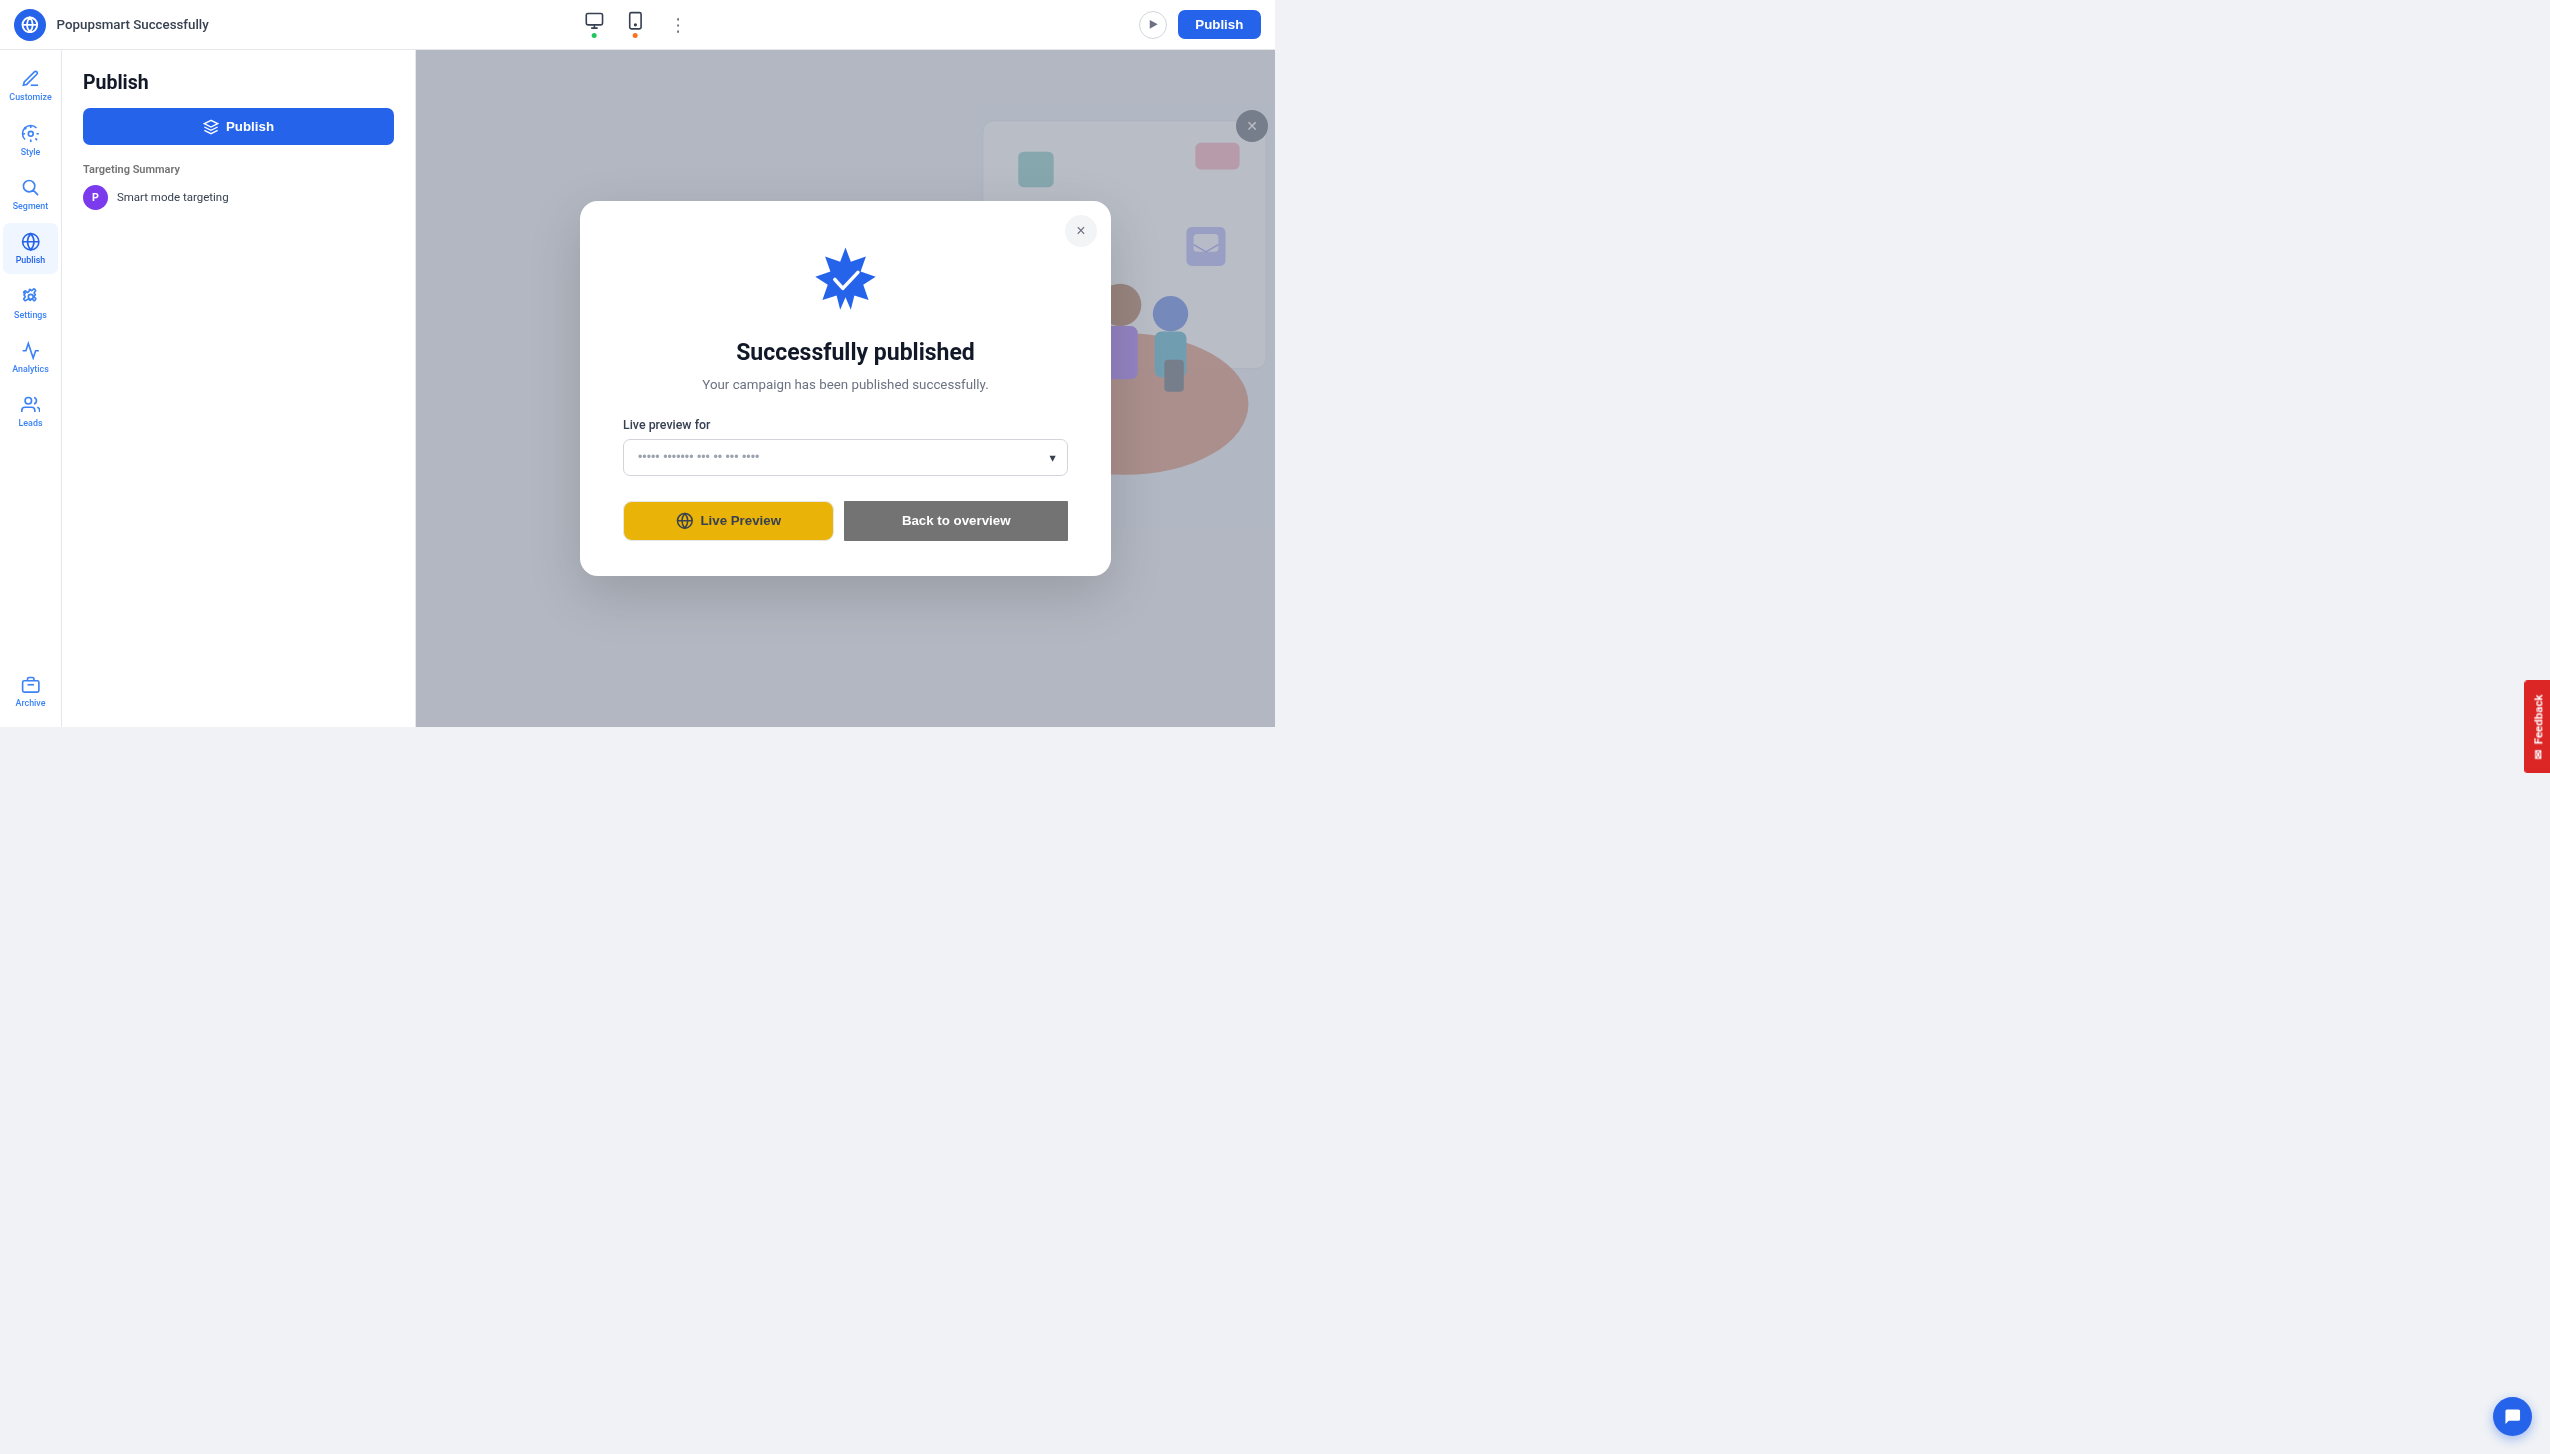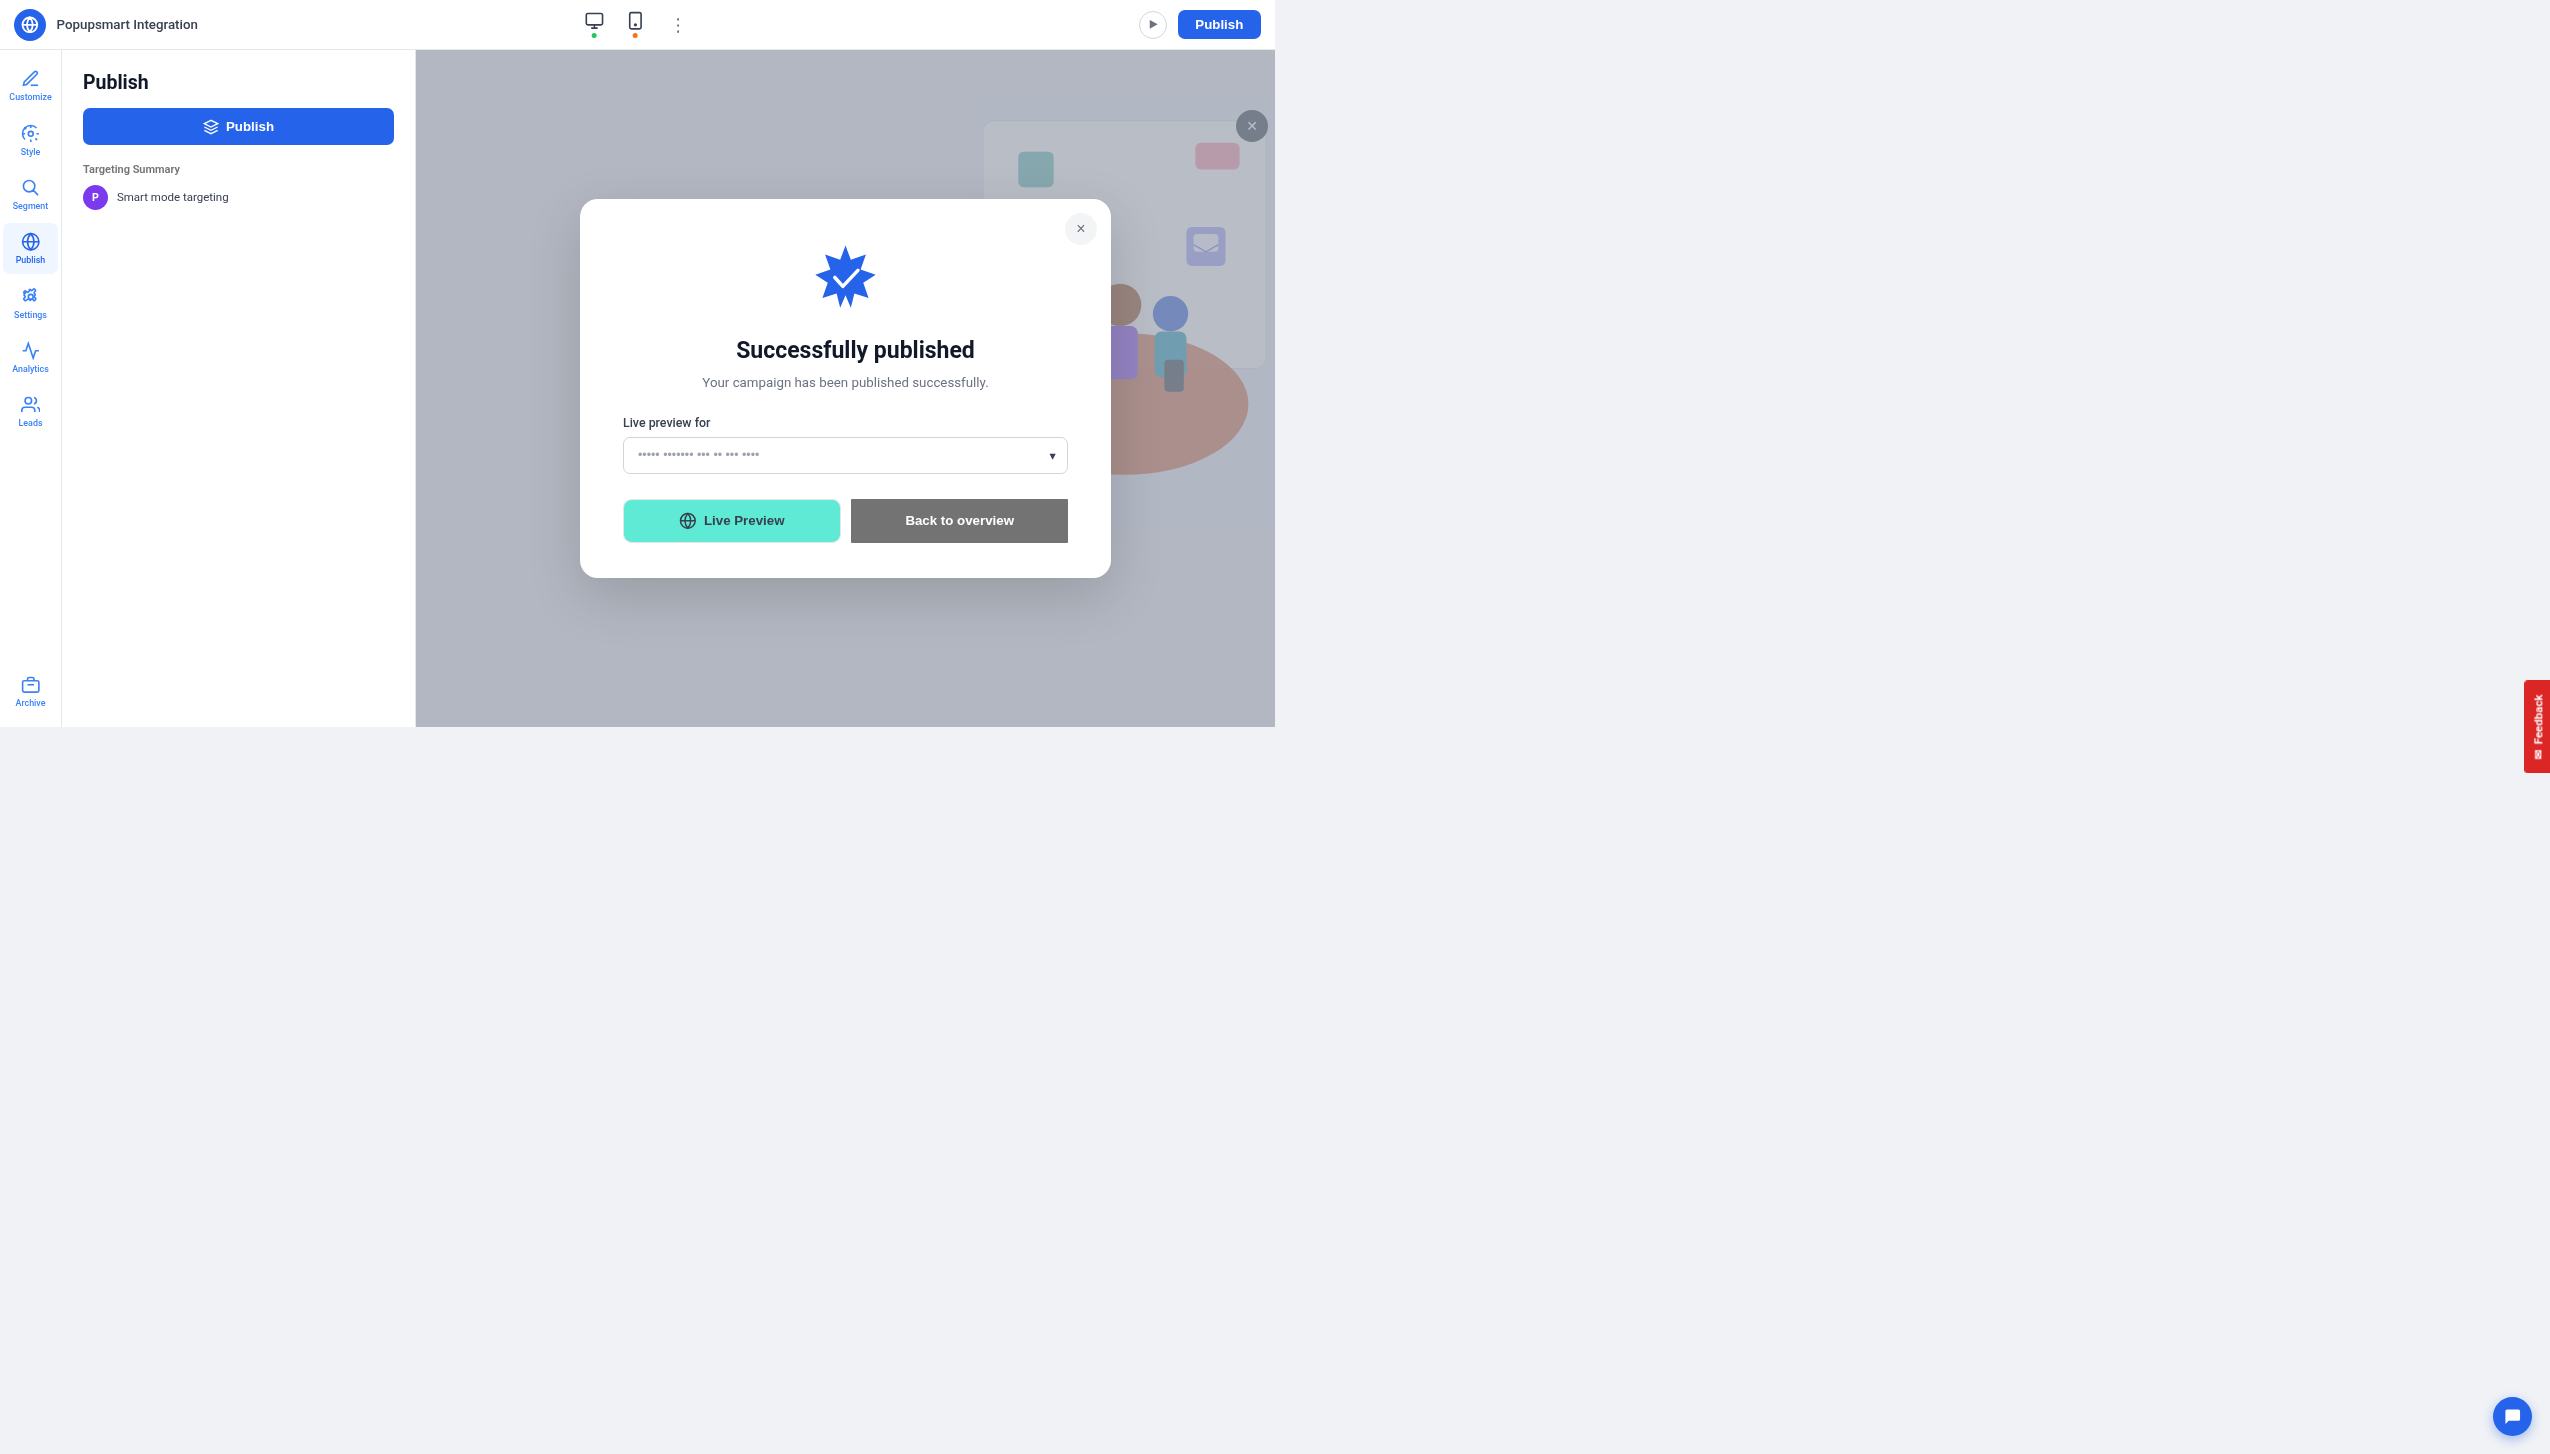--- a/index.html
+++ b/index.html
@@ -143,22 +143,22 @@
       background: #fff;
     }
     .modal-select-arrow {
       position: absolute; right: 12.4px; top: 50%; transform: translateY(-50%);
       color: #374151; pointer-events: none; font-size: 12.4px;
     }
     .modal-actions {
       display: flex; gap: 10.6px; width: 100%;
     }
     .btn-live-preview {
-      flex: 1; padding: 12px; border: 0.9px solid #e5e7eb; border-radius: 8.9px;
-      background: #5eead4; font-size: 13.3px; font-weight: 600; color: #374151;
+      flex: 1; padding: 5px; border: 0.9px solid #e5e7eb; border-radius: 8.9px;
+      background: #eab308; font-size: 13.3px; font-weight: 600; color: #374151;
       cursor: pointer; display: flex; align-items: center; justify-content: center; gap: 7px;
     }
     .btn-back-overview {
       flex: 1; padding: 12.4px; border: none; border-radius: 1px;
       background: #737373; color: #fff; font-size: 13.3px; font-weight: 600;
       cursor: pointer;
     }
 
     
     .feedback-tab {
@@ -186,21 +186,21 @@
 </head>
 <body>
 
 <div class="header">
   <div class="header-logo">
     <svg width="17.7" height="17.7" viewBox="0 0 24 24" fill="none" stroke="white" stroke-width="2.5">
       <circle cx="12" cy="12" r="10"></circle>
       <path d="M2 12h20M12 2a15.3 15.3 0 0 1 4 10 15.3 15.3 0 0 1-4 10 15.3 15.3 0 0 1-4-10 15.3 15.3 0 0 1 4-10z"></path>
     </svg>
   </div>
-  <span class="header-title">Popupsmart Integration</span>
+  <span class="header-title">Popupsmart Successfully</span>
 
   <div class="header-center">
     <div class="header-device-btn">
       <svg viewBox="0 0 24 24" fill="none" stroke="#374151" stroke-width="2">
         <rect x="2" y="3" width="20" height="14" rx="2"></rect>
           <path d="M8 21h8M12 17v4"></path>
       </svg>
       <div class="device-dot dot-green"></div>
     </div>
     <div class="header-device-btn">

